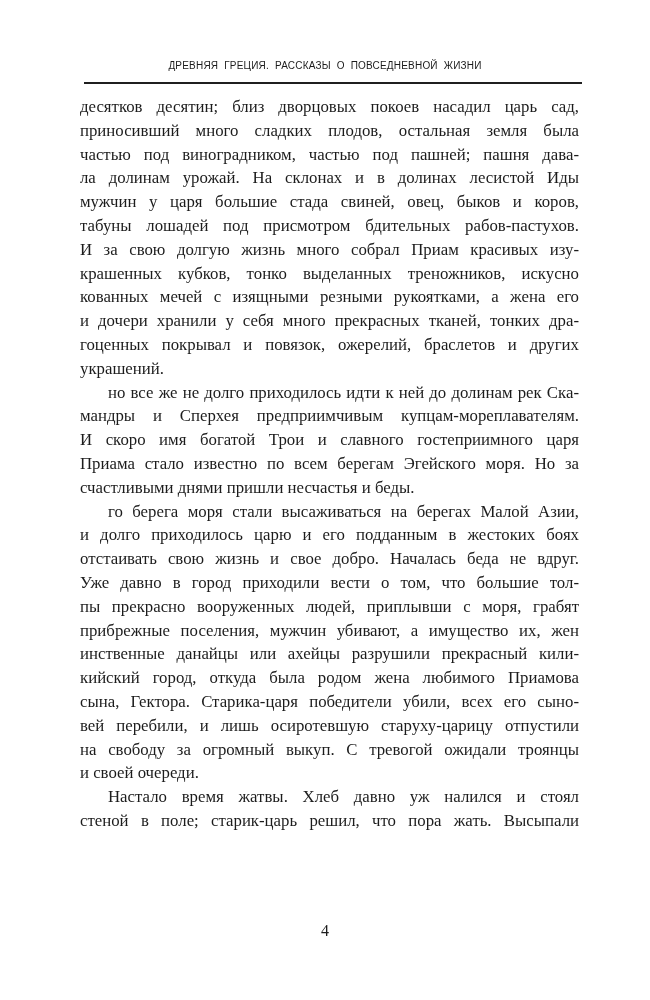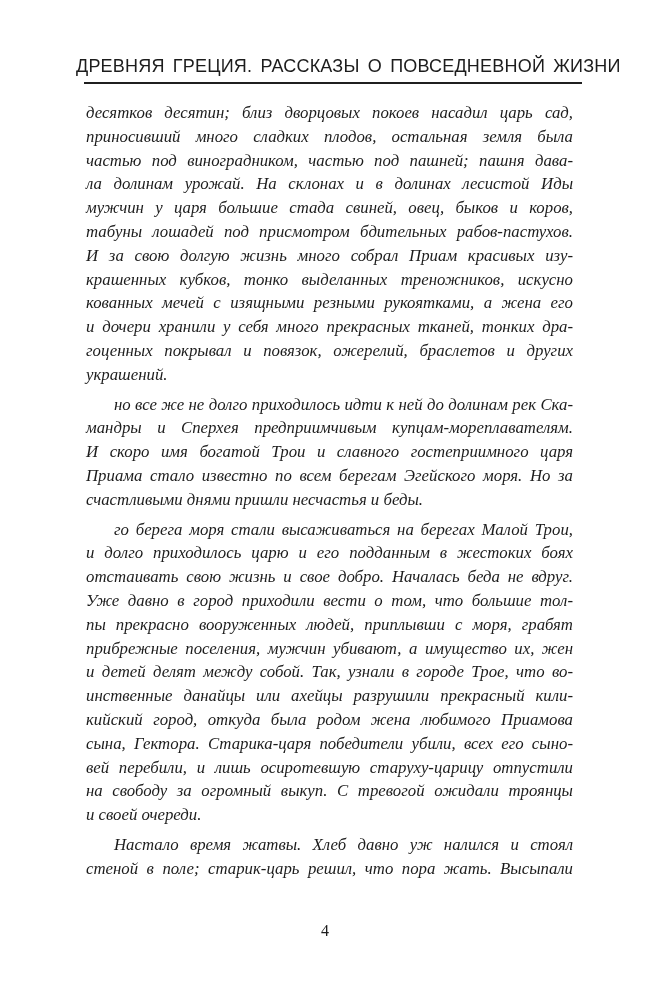--- a/index.html
+++ b/index.html
@@ -16,21 +16,21 @@
     font-family: "Liberation Serif", "DejaVu Serif", serif;
     color: #1c1c1c;
   }
   .running-head {
     position: absolute;
     top: 58px;
     left: 76px;
     width: 498px;
     text-align: center;
     font-family: "Liberation Sans", "DejaVu Sans", sans-serif;
-    font-size: 18px;
+    font-size: 10px;
     line-height: 16px;
     letter-spacing: 0.2px;
     word-spacing: 3px;
     color: #1c1c1c;
     white-space: nowrap;
   }
   .head-rule {
     position: absolute;
     top: 82px;
     left: 84px;
@@ -39,21 +39,21 @@
     background: #1f1f1f;
   }
   .page-body {
     position: absolute;
     top: 95px;
     left: 80px;
     width: 499px;
     font-size: 16.8px;
     line-height: 23.8px;
   }
-  .para { margin: 6px; padding: 0; font-style: italic; }
+  .para { margin: 0; padding: 0; }
   .line {
     text-align: justify;
     text-align-last: justify;
     height: 23.8px;
     overflow: visible;
     white-space: normal;
   }
   .line.last {
     text-align-last: left;
   }
@@ -93,27 +93,26 @@
         <div class="line last">украшений.</div>
       </div>
       <div class="para indent">
         <div class="line">но все же не долго приходилось идти к ней до долинам рек Ска-</div>
         <div class="line">мандры и Сперхея предприимчивым купцам-мореплавателям.</div>
         <div class="line">И скоро имя богатой Трои и славного гостеприимного царя</div>
         <div class="line">Приама стало известно по всем берегам Эгейского моря. Но за</div>
         <div class="line last">счастливыми днями пришли несчастья и беды.</div>
       </div>
       <div class="para indent">
-        <div class="line">го берега моря стали высаживаться на берегах Малой Трои,</div>
+        <div class="line">го берега моря стали высаживаться на берегах Малой Азии,</div>
         <div class="line">и долго приходилось царю и его подданным в жестоких боях</div>
         <div class="line">отстаивать свою жизнь и свое добро. Началась беда не вдруг.</div>
         <div class="line">Уже давно в город приходили вести о том, что большие тол-</div>
         <div class="line">пы прекрасно вооруженных людей, приплывши с моря, грабят</div>
         <div class="line">прибрежные поселения, мужчин убивают, а имущество их, жен</div>
-        <div class="line">и детей делят между собой. Так, узнали в городе Трое, что во-</div>
         <div class="line">инственные данайцы или ахейцы разрушили прекрасный кили-</div>
         <div class="line">кийский город, откуда была родом жена любимого Приамова</div>
         <div class="line">сына, Гектора. Старика-царя победители убили, всех его сыно-</div>
         <div class="line">вей перебили, и лишь осиротевшую старуху-царицу отпустили</div>
         <div class="line">на свободу за огромный выкуп. С тревогой ожидали троянцы</div>
         <div class="line last">и своей очереди.</div>
       </div>
       <div class="para indent">
         <div class="line">Настало время жатвы. Хлеб давно уж налился и стоял</div>
         <div class="line">стеной в поле; старик-царь решил, что пора жать. Высыпали</div>

